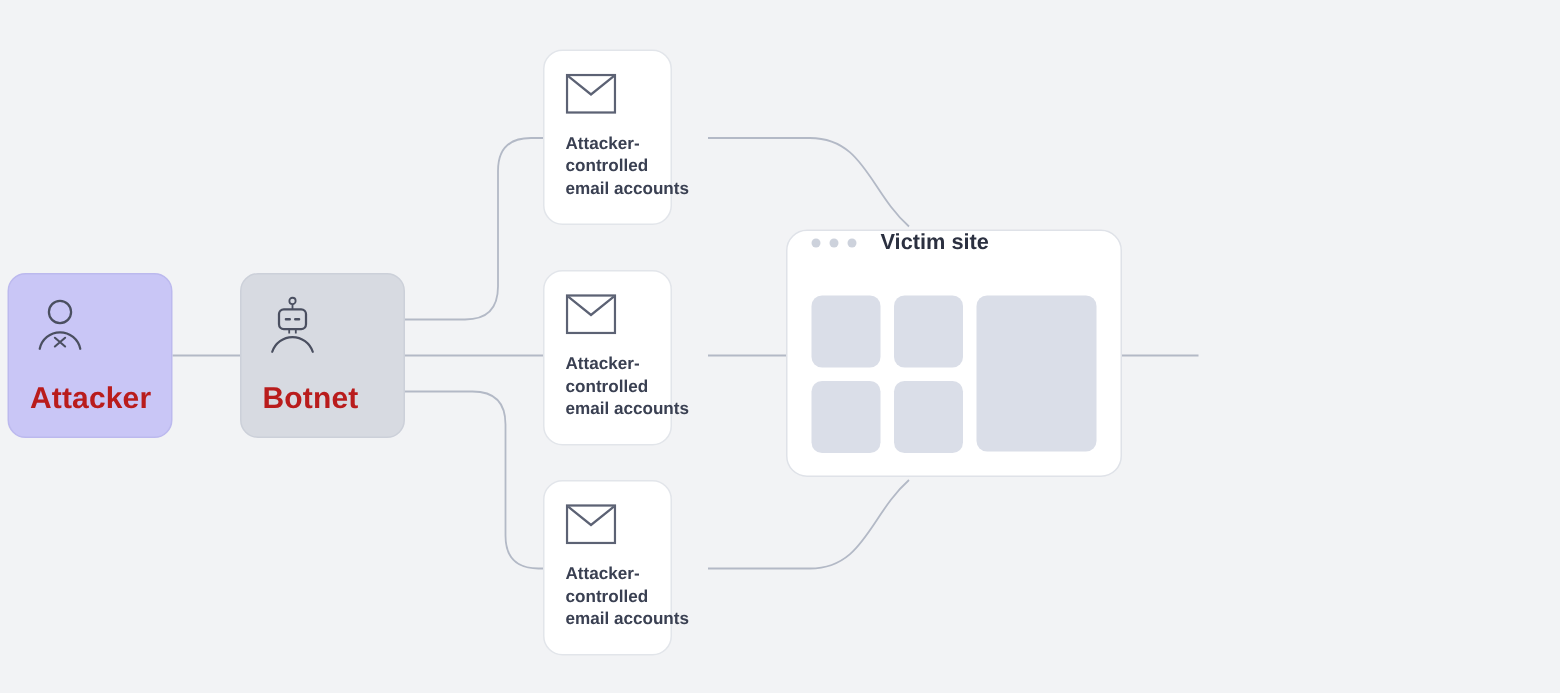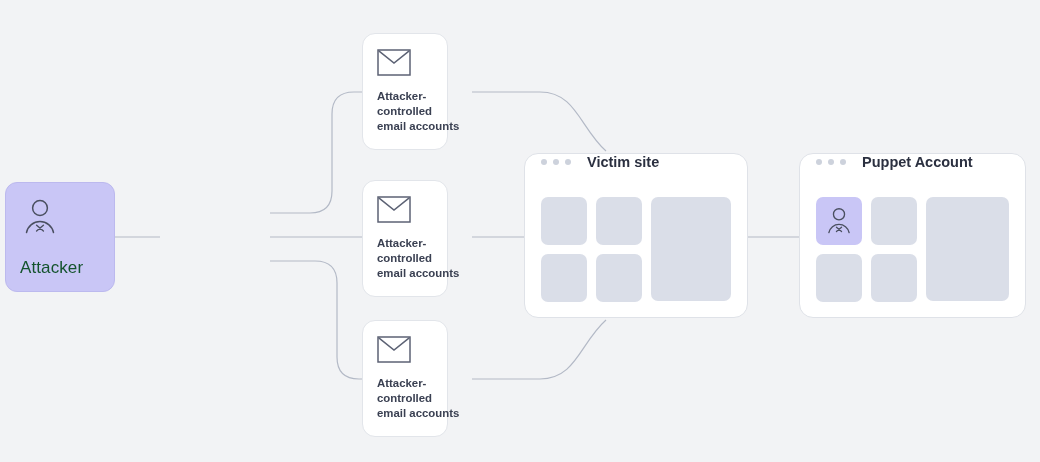--- a/index.html
+++ b/index.html
@@ -55,23 +55,23 @@
     position: absolute;
     left: 14px;
     top: 14px;
     width: 40px;
     height: 40px;
   }
   .node .node-label {
     position: absolute;
     left: 14px;
     bottom: 13px;
-    font-size: 17px;
-    font-weight: normal;
-    color: #14532d;
+    font-size: 20px;
+    font-weight: bold;
+    color: #b91c1c;
     letter-spacing: 0.1px;
     white-space: nowrap;
   }
 
   
   .mailbox {
     position: absolute;
     width: 86px;
     height: 117px;
     left: 362px;
@@ -210,20 +210,33 @@
     <span class="node-icon">
       <svg viewBox="0 0 40 40" width="40" height="40" fill="none" stroke="#4a4f60" stroke-width="1.5">
         <circle cx="20" cy="11" r="7.4"></circle>
         <path d="M6.5,35.5 A13.8,13.8 0 0 1 33.5,35.5" stroke-linecap="round"></path>
         <path d="M16.6,28.2 L23.4,34.0 M23.4,28.2 L16.6,34.0" stroke-width="1.4" stroke-linecap="round"></path>
       </svg>
     </span>
     <span class="node-label">Attacker</span>
   </div>
 
+  <div class="node botnet">
+    <span class="node-icon">
+      <svg viewBox="0 0 40 40" width="40" height="40" fill="none" stroke="#4a4f60" stroke-width="1.5">
+        <circle cx="20" cy="3.6" r="2.1" stroke-width="1.2"></circle>
+        <path d="M20,5.7 L20,9.0" stroke-width="1.2"></path>
+        <rect x="11" y="9.2" width="18" height="13.2" rx="3.2"></rect>
+        <path d="M15.6,15.8 L18.2,15.8 M21.8,15.8 L24.4,15.8" stroke-width="1.6" stroke-linecap="round"></path>
+        <path d="M17.8,22.4 L17.8,25.4 M22.2,22.4 L22.2,25.4" stroke-width="1.2"></path>
+        <path d="M6.5,37.5 A14.2,14.2 0 0 1 33.5,37.5" stroke-linecap="round"></path>
+      </svg>
+    </span>
+    <span class="node-label">Botnet</span>
+  </div>
 
   <div class="mailbox m1">
     <span class="mail-icon">
       <svg viewBox="0 0 34 27" width="34" height="27" fill="none" stroke="#5c6274" stroke-width="1.5">
         <rect x="1" y="1" width="32" height="25"></rect>
         <path d="M1.8,1.8 L17,14 L32.2,1.8"></path>
       </svg>
     </span>
     <span class="mail-label">Attacker-controlled email accounts</span>
   </div>
@@ -261,41 +274,14 @@
       <div class="grid-left">
         <div class="blk"></div>
         <div class="blk"></div>
         <div class="blk"></div>
         <div class="blk"></div>
       </div>
       <div class="blk-big"></div>
     </div>
   </div>
 
-  <div class="card puppet">
-    <div class="card-head">
-      <span class="dots">
-        <i></i>
-          <i></i>
-          <i></i>
-      </span>
-      <span class="card-title">Puppet Account</span>
-    </div>
-    <div class="card-body">
-      <div class="grid-left">
-        <div class="blk accent">
-          <span class="cell-icon">
-            <svg viewBox="0 0 40 40" width="30" height="30" fill="none" stroke="#4a4f60" stroke-width="1.8">
-              <circle cx="20" cy="11" r="7.4"></circle>
-              <path d="M6.5,35.5 A13.8,13.8 0 0 1 33.5,35.5" stroke-linecap="round"></path>
-              <path d="M16.6,28.2 L23.4,34.0 M23.4,28.2 L16.6,34.0" stroke-width="1.7" stroke-linecap="round"></path>
-            </svg>
-          </span>
-        </div>
-        <div class="blk"></div>
-        <div class="blk"></div>
-        <div class="blk"></div>
-      </div>
-      <div class="blk-big"></div>
-    </div>
-  </div>
 
 </div>
 
 </body></html>

